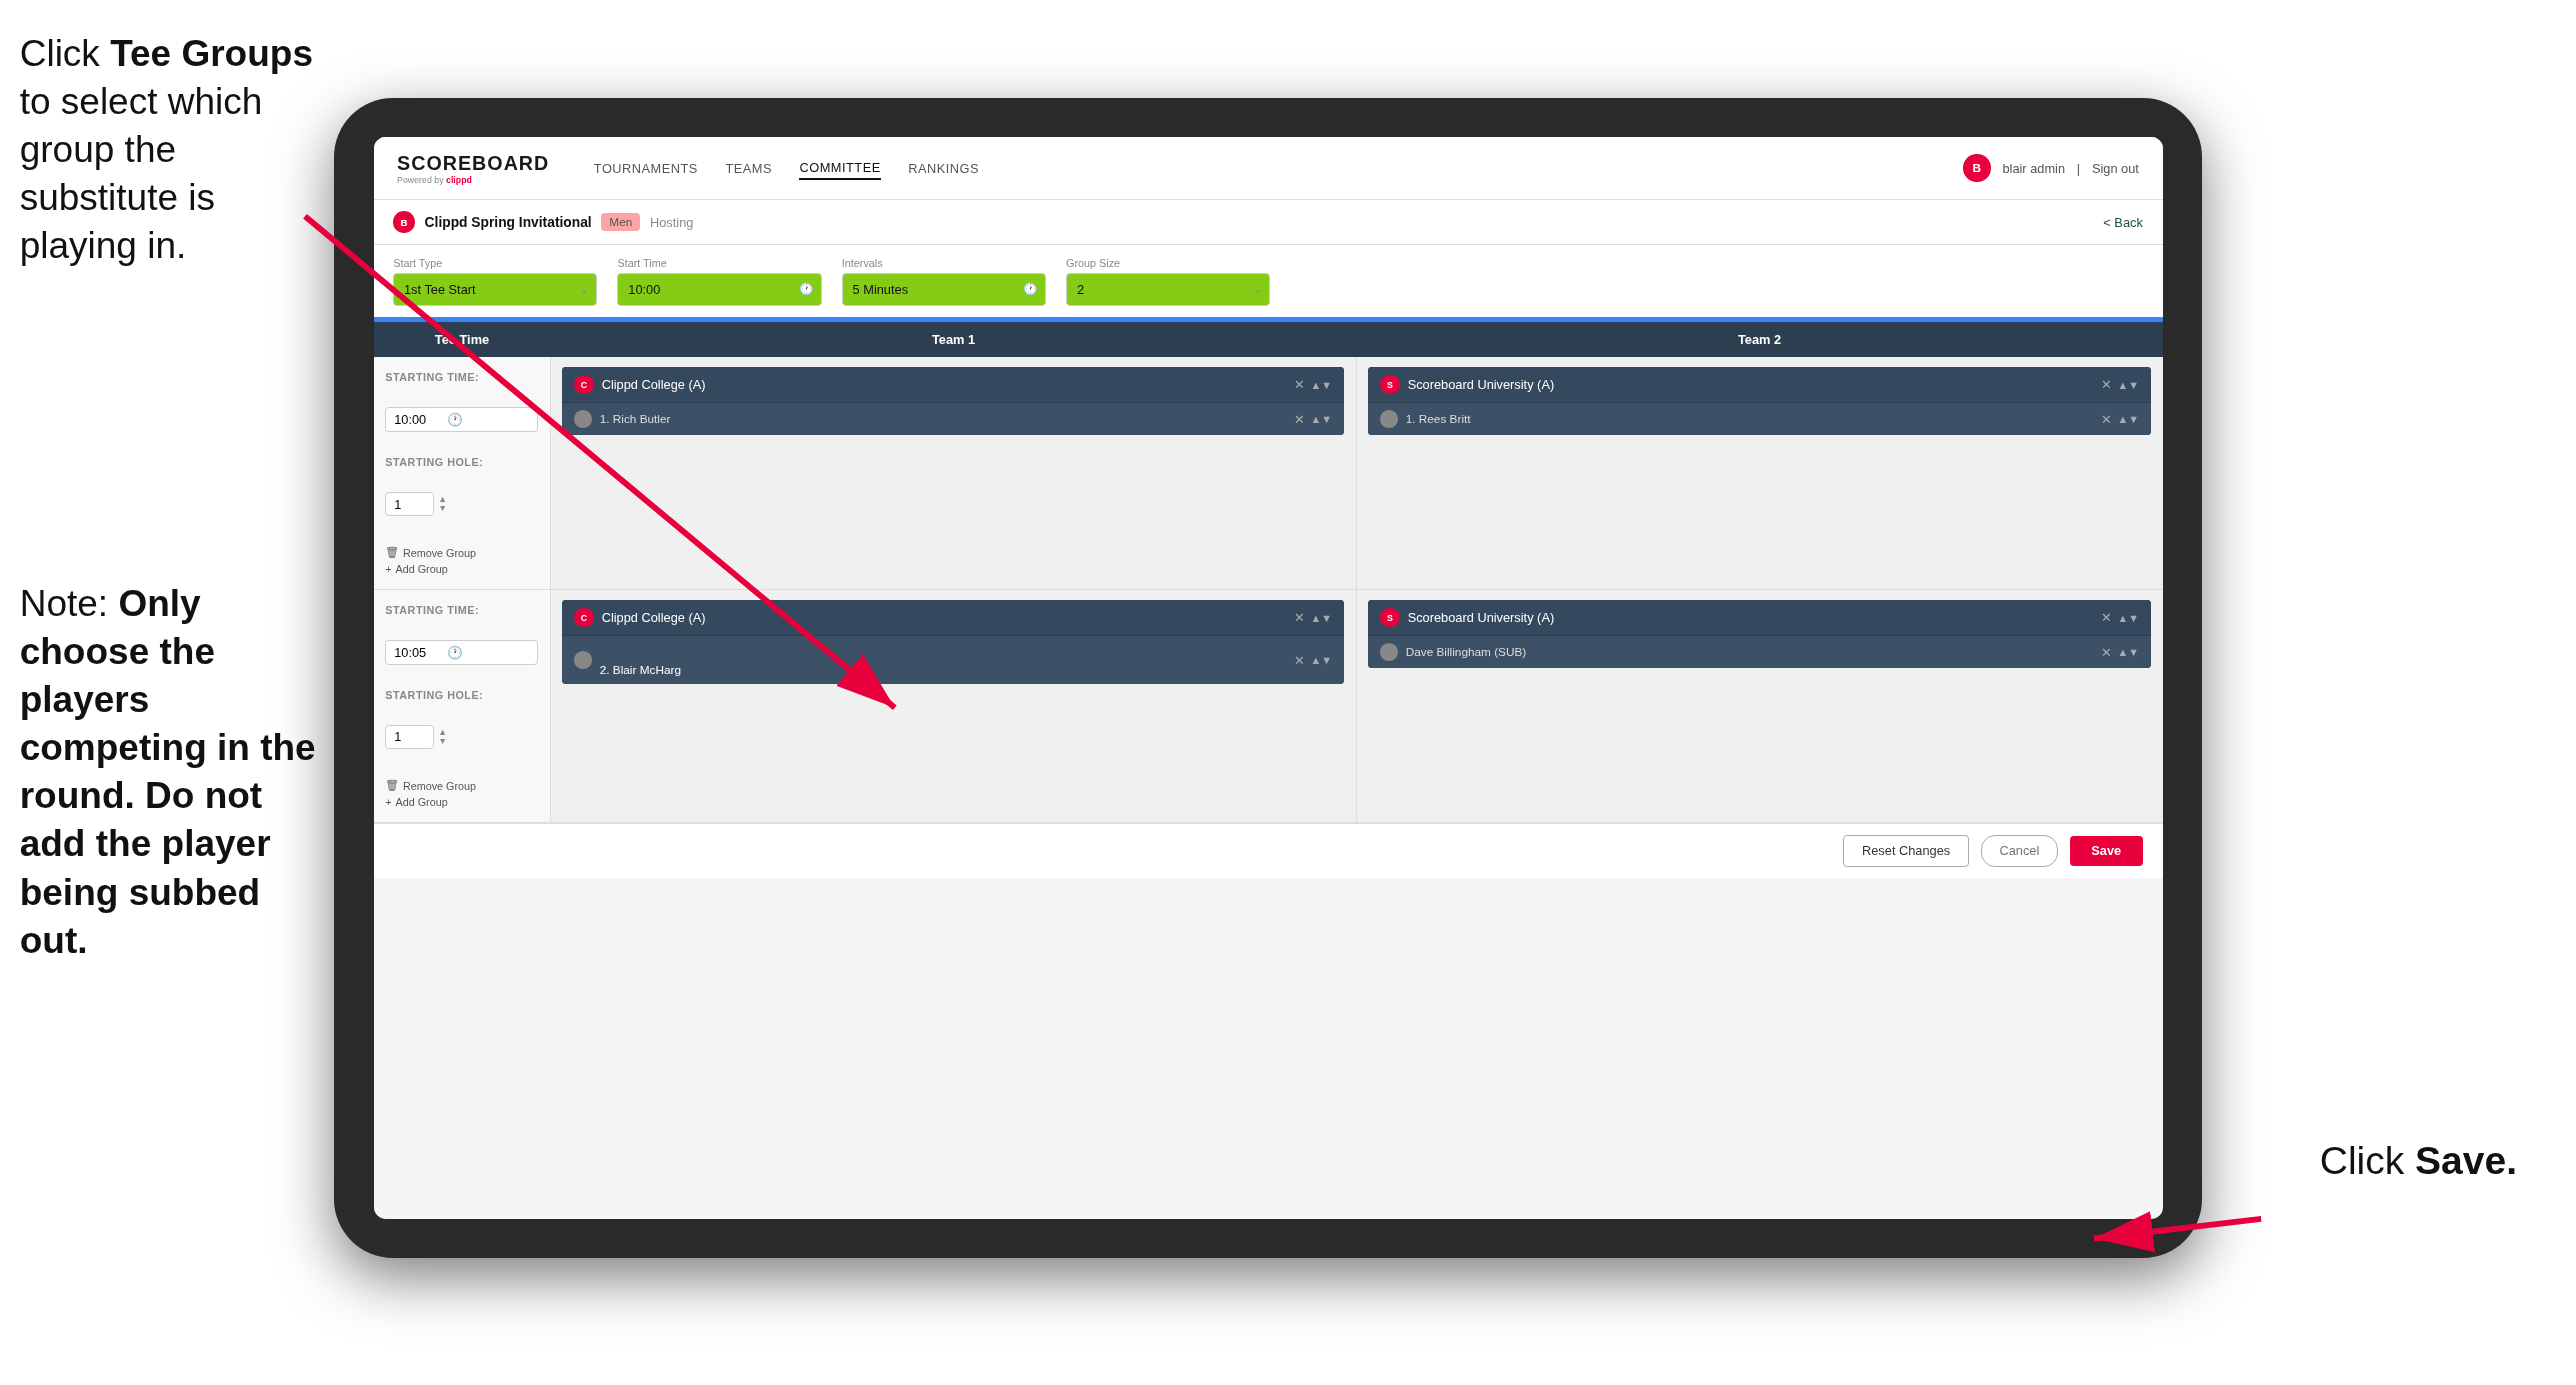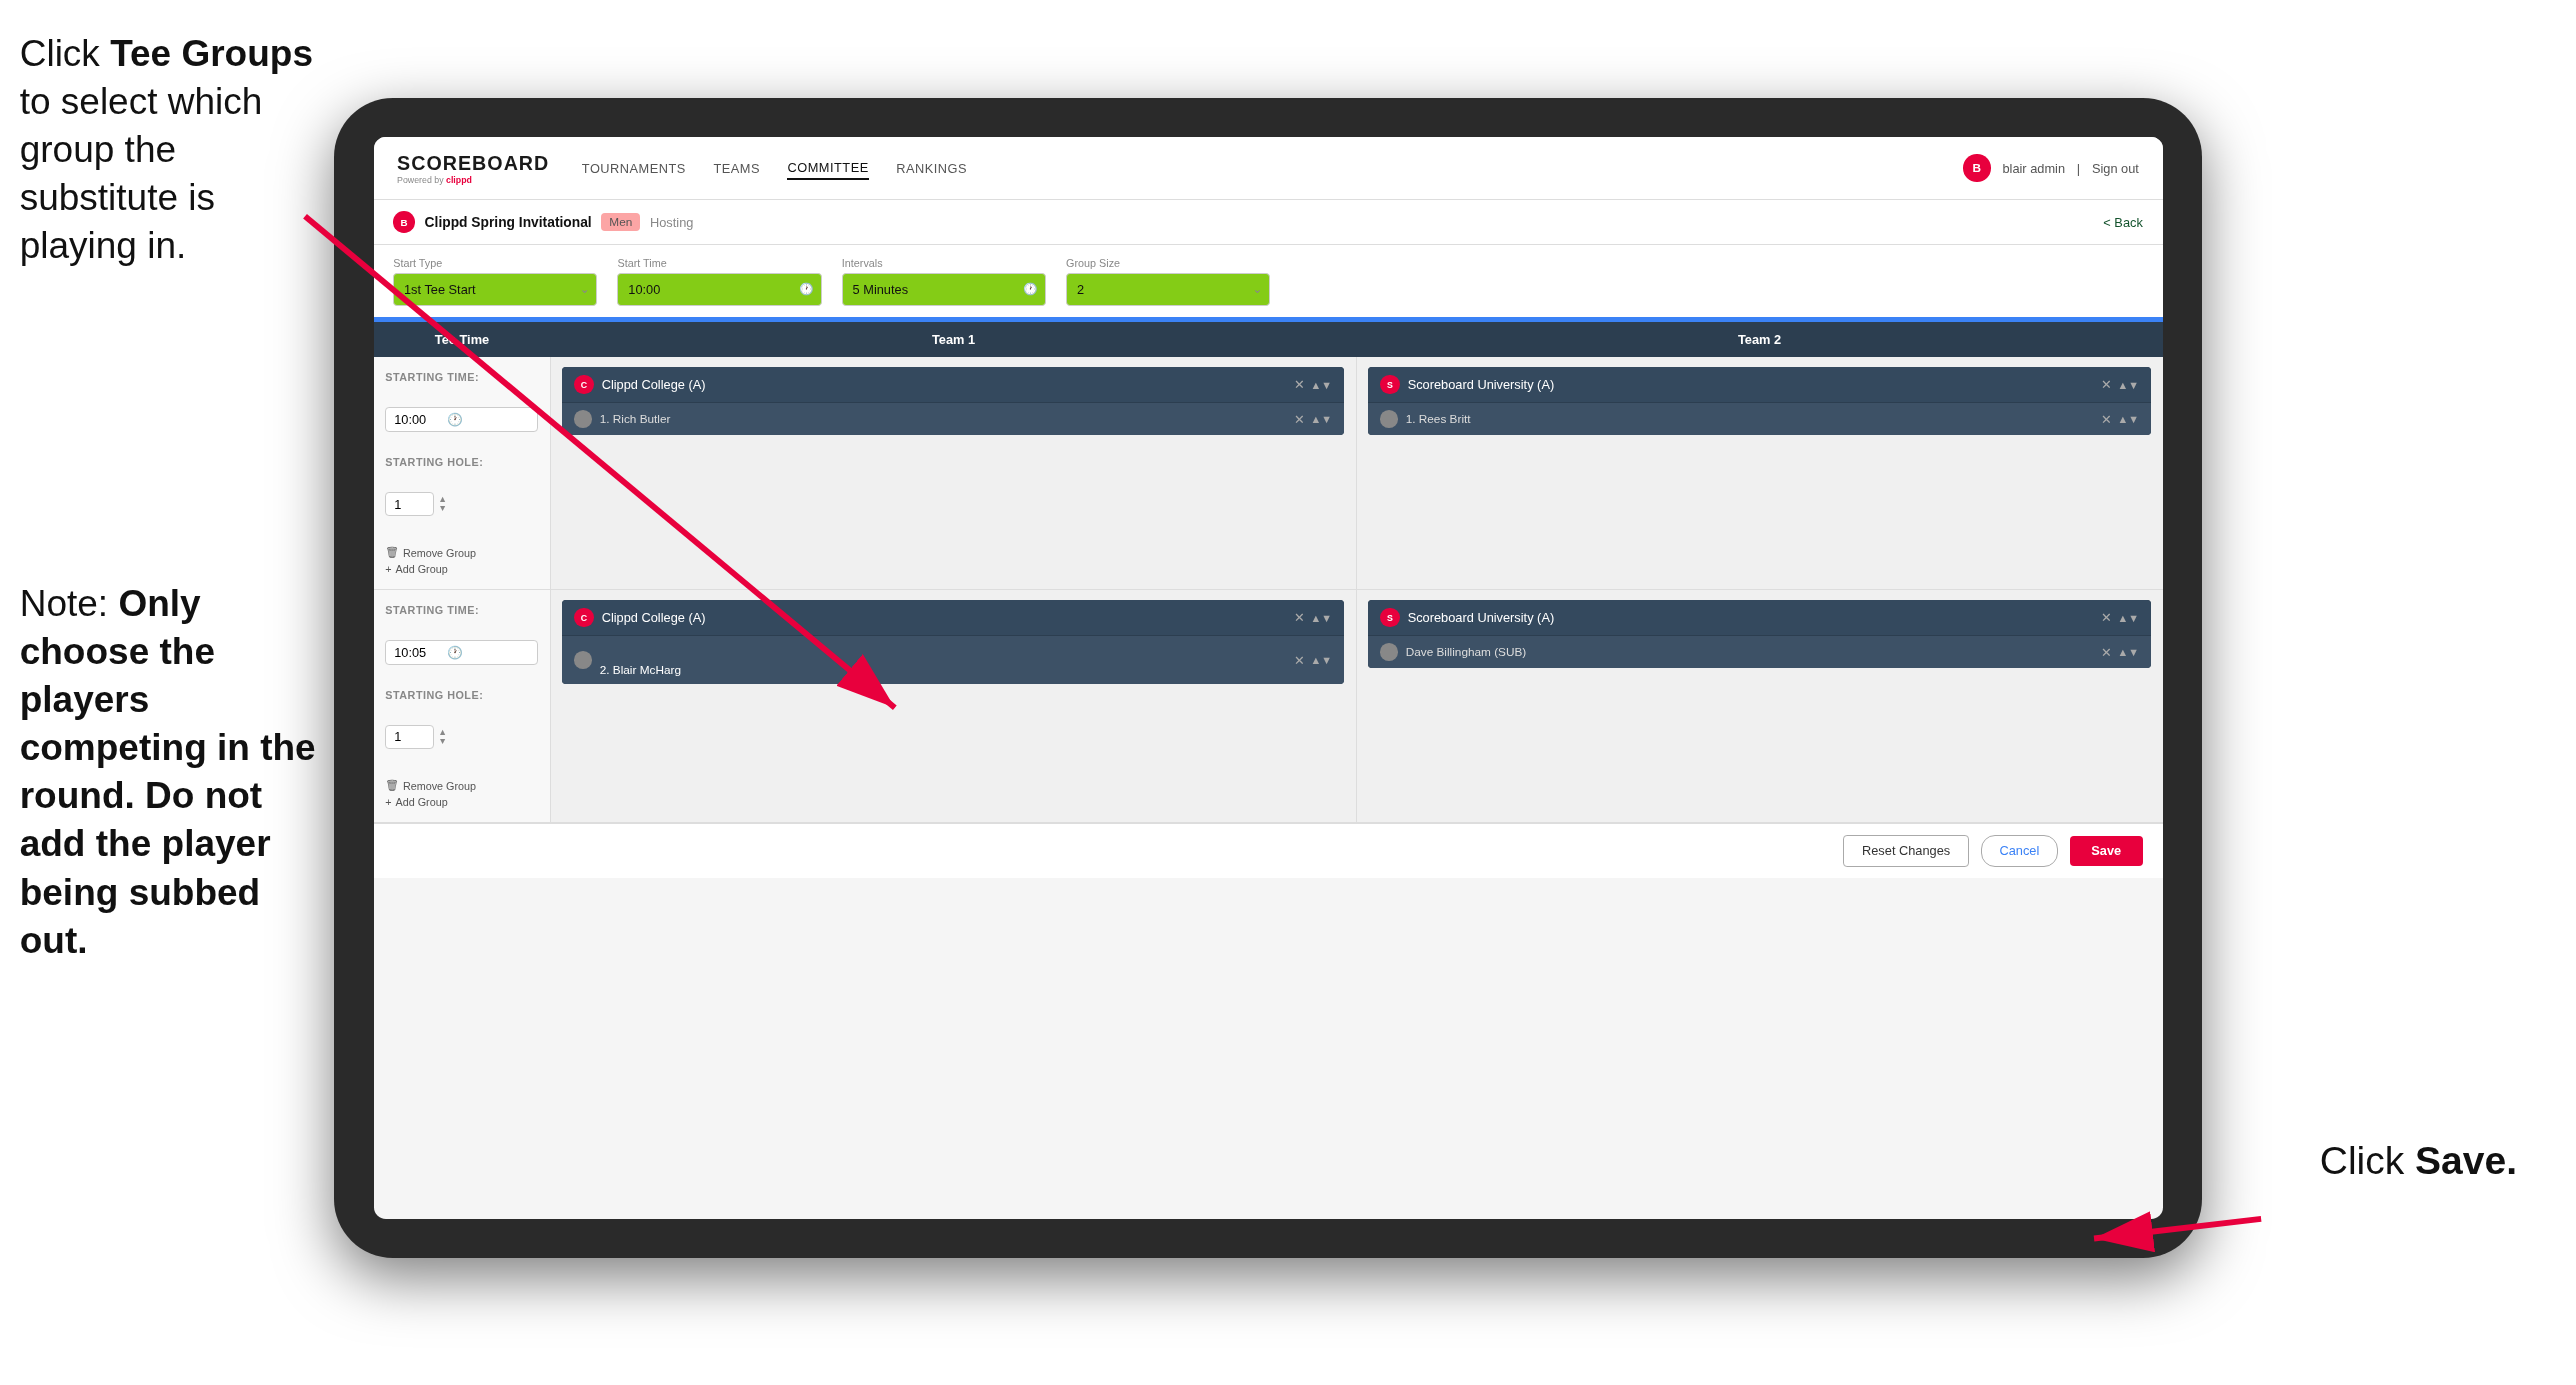--- a/index.html
+++ b/index.html
@@ -79,21 +79,21 @@
       display: flex;
       align-items: center;
       padding: 0 23.6px;
       gap: 29.5px;
       flex-shrink: 0;
     }
 
     .logo-area {
       display: flex;
       flex-direction: column;
-      margin-right: 3px;
+      margin-right: 15px;
     }
     .logo-scoreboard {
       font-size: 19.7px;
       font-weight: 900;
       letter-spacing: 1px;
       color: #1a1a1a;
     }
     .logo-powered {
       font-size: 8.8px;
       color: #888;
@@ -410,21 +410,21 @@
       font-size: 12.8px;
       color: #333;
       cursor: pointer;
     }
     .btn-cancel {
       background: #fff;
       border: 1px solid #aaa;
       border-radius: 14px;
       padding: 7.9px 17.7px;
       font-size: 12.8px;
-      color: #3b82f6;
+      color: #737373;
       cursor: pointer;
     }
     .btn-save {
       background: #e8003d;
       border: none;
       border-radius: 3.9px;
       padding: 7.9px 21.6px;
       font-size: 12.8px;
       color: #fff;
       cursor: pointer;

